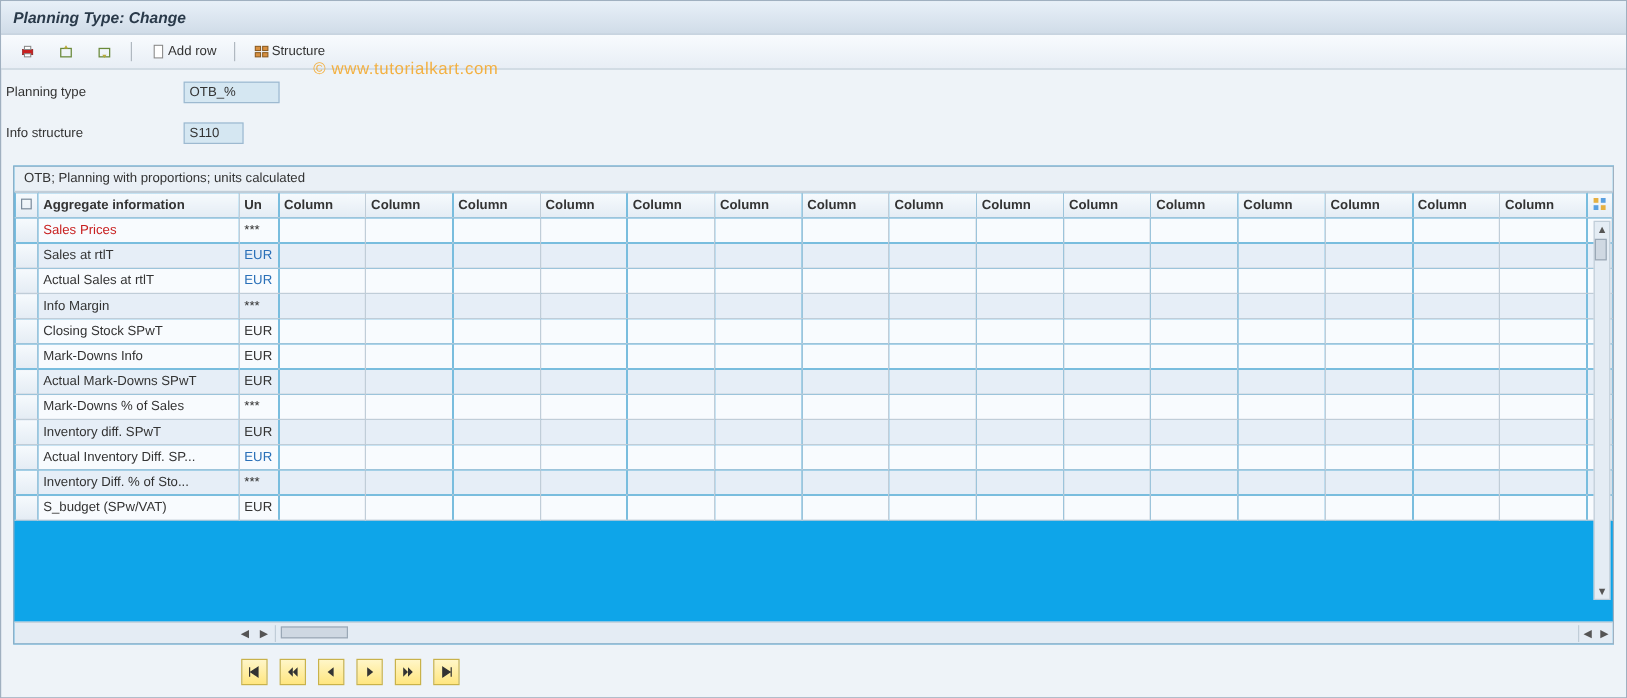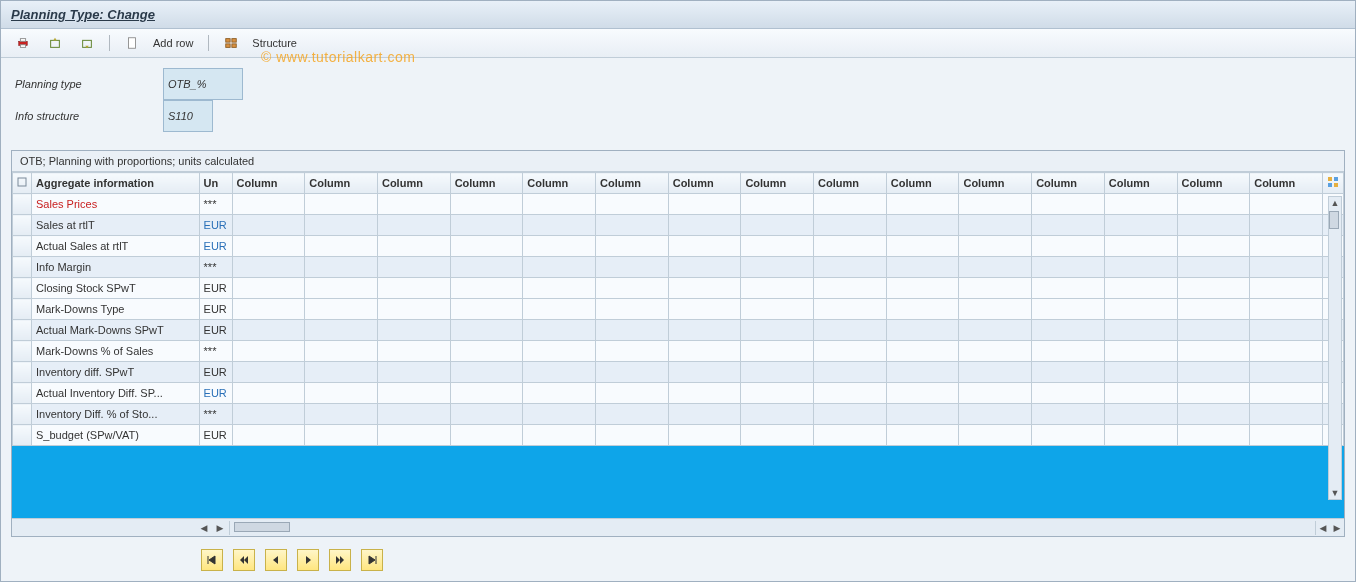--- a/index.html
+++ b/index.html
@@ -1,27 +1,27 @@
 <!DOCTYPE html>
 <html><head>
   <meta charset="utf-8">
   <style>
     * { box-sizing: border-box; margin: 0; padding: 0; }
     body { font-family: Arial, Helvetica, sans-serif; font-size: 11px; background: #f5f5f5; color: #333; width: 1356px; height: 582px; overflow: hidden; position: relative; }
     .window { border: 1px solid #a0b0c0; background: #eef3f8; height: 100%; display: flex; flex-direction: column; }
-    .titlebar { background: linear-gradient(#e8f0f8, #d0dce8); padding: 6px 10px; font-size: 13px; font-weight: bold; font-style: italic; color: #2a3a4a; border-bottom: 1px solid #b0c0d0; text-decoration: underline; }
+    .titlebar { background: linear-gradient(#e8f0f8, #d0dce8); padding: 6px 10px; font-size: 13px; font-weight: bold; font-style: italic; color: #2a3a4a; border-bottom: 1px solid #b0c0d0; }
     .toolbar { background: linear-gradient(#f8fbfe, #e8eef5); padding: 4px 8px; border-bottom: 1px solid #c0cdd8; display: flex; align-items: center; gap: 4px; position: relative; }
-    .tb-btn { display: inline-flex; align-items: center; gap: 14px; padding: 2px 6px; cursor: pointer; border: 1px solid transparent; border-radius: 2px; font-size: 11px; }
+    .tb-btn { display: inline-flex; align-items: center; gap: 1px; padding: 2px 6px; cursor: pointer; border: 1px solid transparent; border-radius: 2px; font-size: 11px; }
     .tb-sep { width: 1px; height: 16px; background: #b0b8c0; margin: 0 4px; }
     svg.tb-icon { width: 14px; height: 14px; }
     .watermark { position: absolute; left: 260px; top: 20px; font-size: 14px; color: #f5a623; opacity: 0.85; letter-spacing: 0.5px; }
-    .form-area { padding: 10px 14px; display: flex; flex-direction: column; gap: 0; font-style: italic; }
+    .form-area { padding: 10px 4px; display: flex; flex-direction: column; gap: 16px; }
     .form-row { display: flex; align-items: center; gap: 8px; }
     .form-label { width: 140px; font-size: 11px; color: #333; }
-    .form-input { background: #d5e7f2; border: 1px solid #9db9d0; height: 32px; padding: 0 4px; font-size: 11px; width: 80px; display: inline-flex; align-items: center; }
+    .form-input { background: #d5e7f2; border: 1px solid #9db9d0; height: 18px; padding: 0 4px; font-size: 11px; width: 80px; display: inline-flex; align-items: center; }
     .grid-wrap { margin: 8px 10px 0 10px; border: 1px solid #a0b0c0; background: #0ea5e9; flex: 1; display: flex; flex-direction: column; position: relative; }
     .grid-title { padding: 4px 8px; font-size: 11px; color: #333; background: #eaf0f6; border-bottom: 1px solid #c0cdd8; }
     .grid-body { overflow: hidden; flex: 1; position: relative; }
     table.grid { border-collapse: collapse; table-layout: fixed; }
     .grid th, .grid td { border: 1px solid #c0cdd8; height: 21px; font-size: 11px; padding: 0 4px; text-align: left; background: #f8fbfe; white-space: nowrap; overflow: hidden; text-overflow: ellipsis; }
     .grid th { background: linear-gradient(#f6fafd, #e4ecf4); font-weight: bold; color: #333; position: relative; }
     .row-alt td { background: #e6eef7; }
     .col-sel { width: 16px; background: linear-gradient(#f6fafd, #e4ecf4) !important; text-align: center; cursor: pointer; }
     .col-agg { width: 168px; }
     .col-un { width: 33px; }
@@ -240,21 +240,21 @@
               <td class="col-c"></td>
               <td class="col-c"></td>
               <td class="col-c"></td>
               <td class="col-c"></td>
               <td class="col-c"></td>
               <td class="col-c"></td>
               <td style="width: 16px;"></td>
             </tr>
             <tr>
               <td class="col-sel"></td>
-              <td class="col-agg">Mark-Downs Type</td>
+              <td class="col-agg">Mark-Downs Info</td>
               <td class="col-un">EUR</td>
               <td class="col-c"></td>
               <td class="col-c"></td>
               <td class="col-c"></td>
               <td class="col-c"></td>
               <td class="col-c"></td>
               <td class="col-c"></td>
               <td class="col-c"></td>
               <td class="col-c"></td>
               <td class="col-c"></td>

